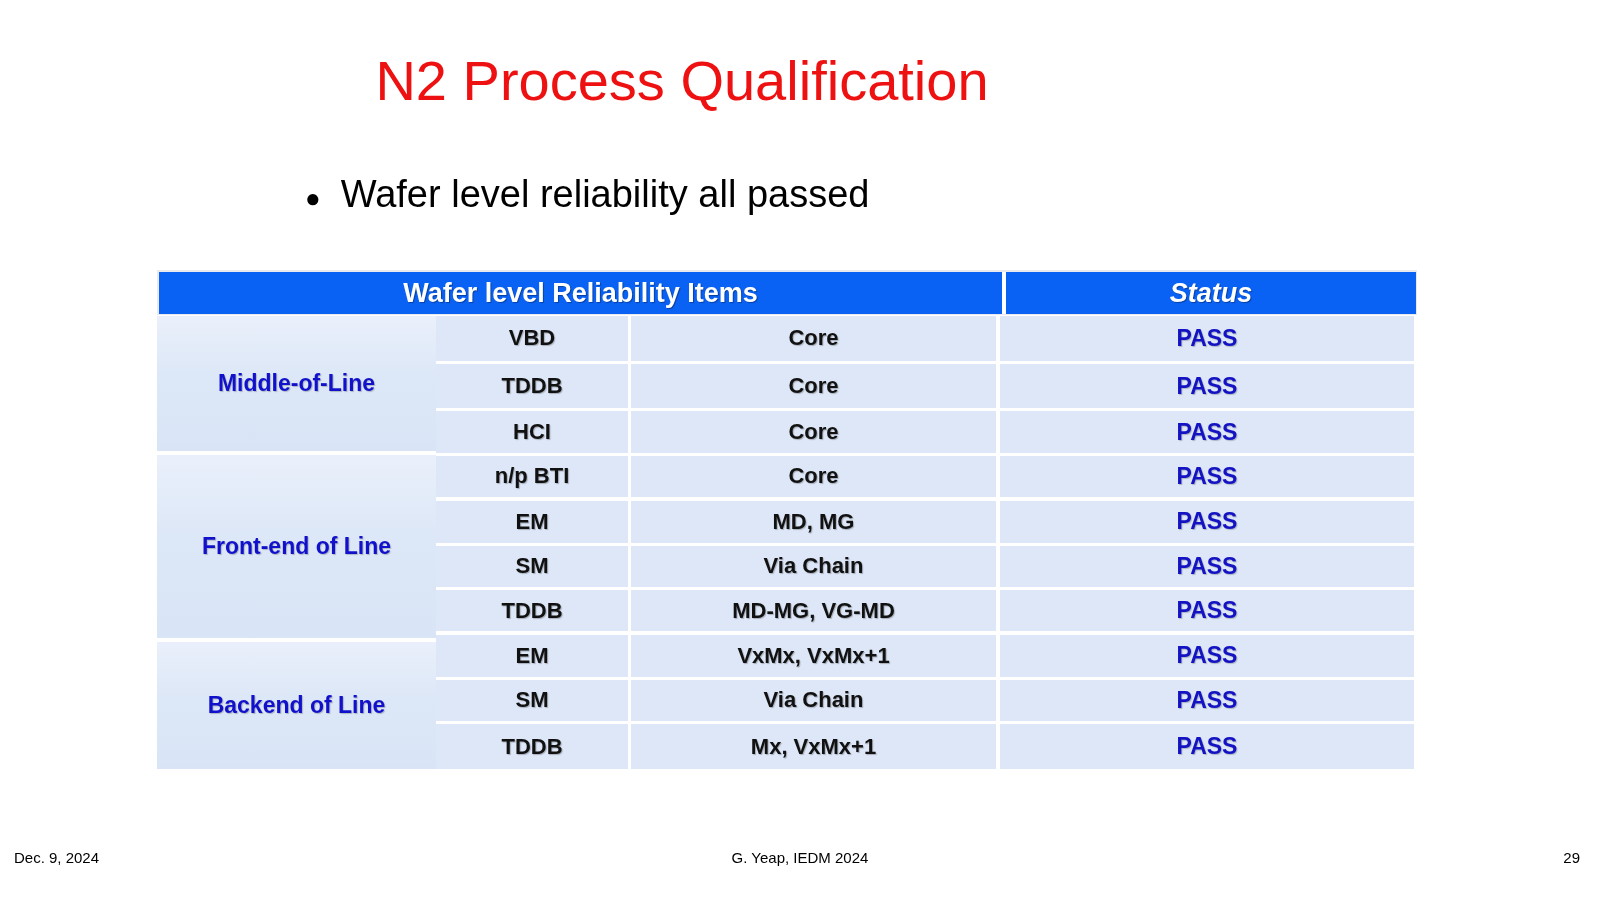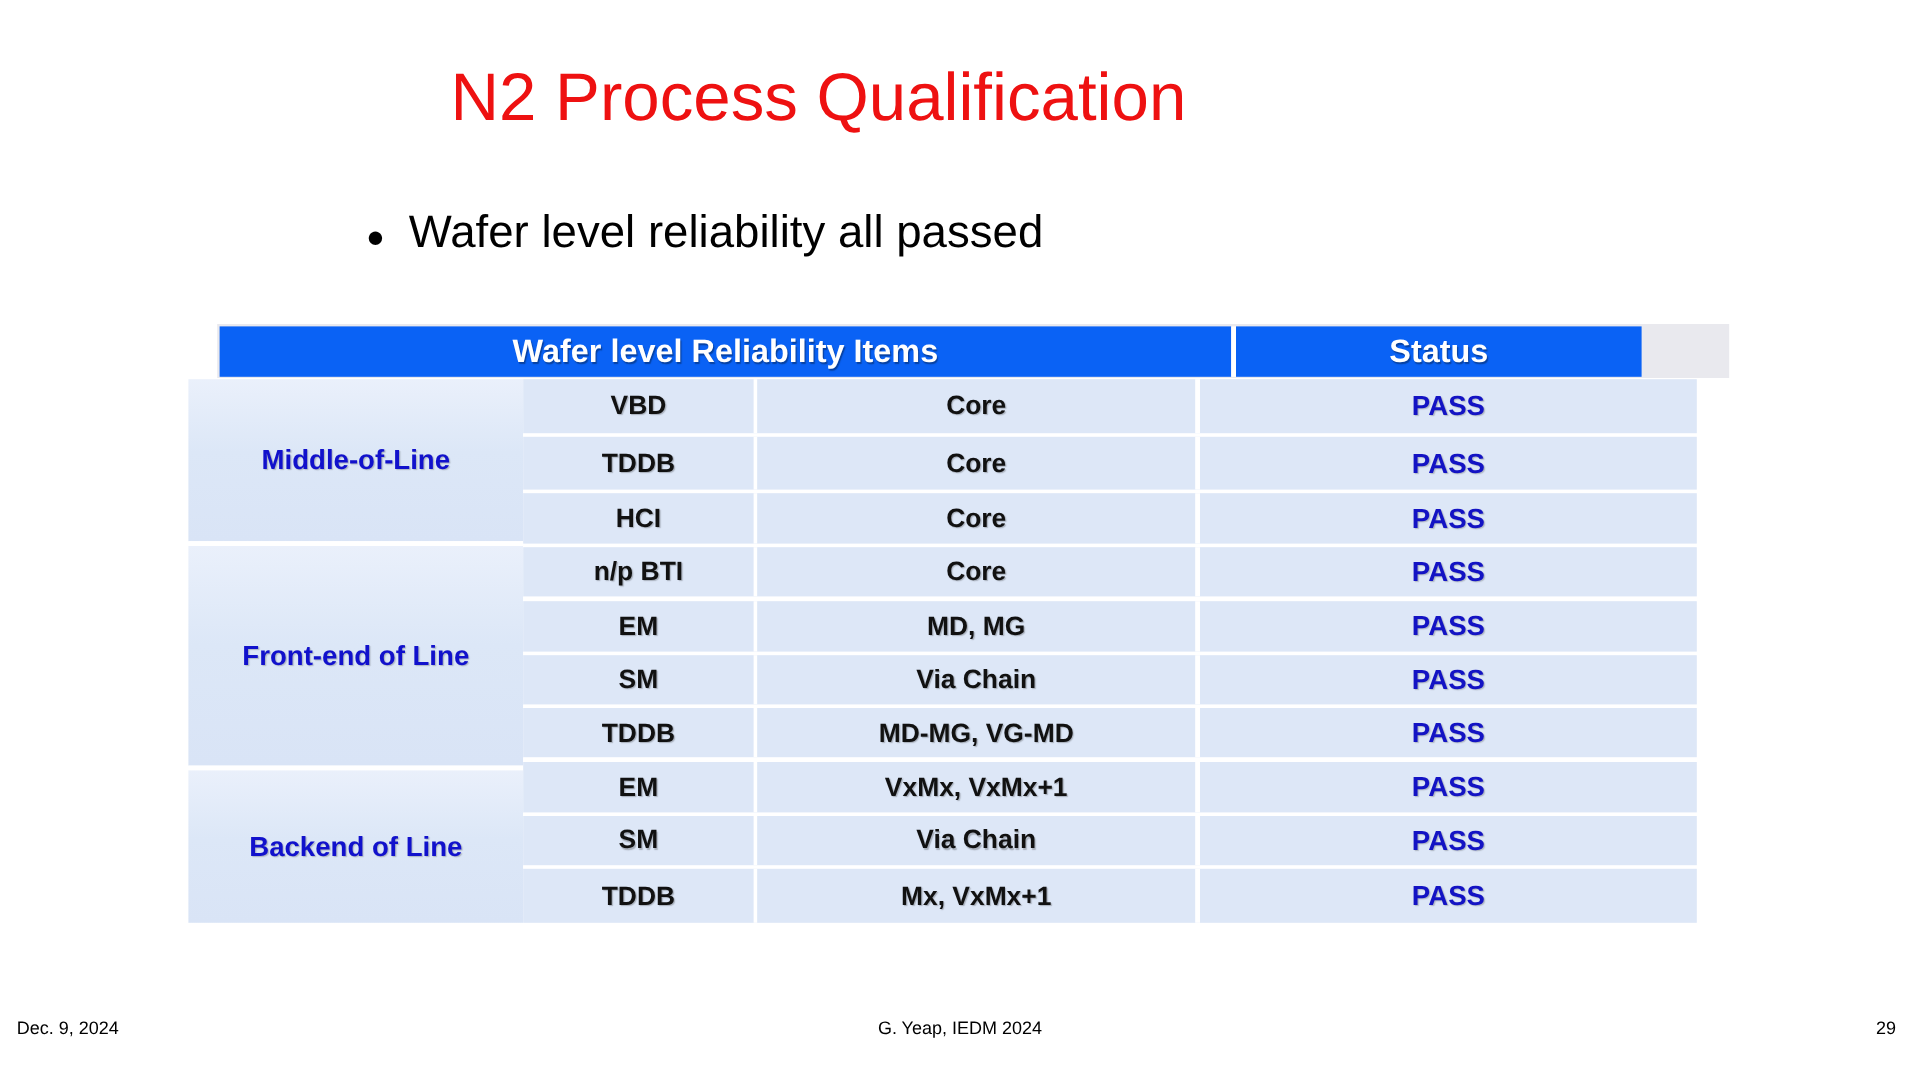--- a/index.html
+++ b/index.html
@@ -62,37 +62,36 @@
   .hdr-wrap {
     position: absolute;
     left: 157px;
     top: 270px;
     width: 1260px;
     height: 45px;
     display: flex;
     background: #e9e9ee;
     box-sizing: border-box;
     padding: 2px 1px 1px 2px;
-    margin-left: 24px;
   }
   .hdr-cell {
     background: #0a62f5;
     color: #ffffff;
     font-size: 27px;
     font-weight: bold;
     display: flex;
     align-items: center;
     justify-content: center;
     text-shadow: 1px 1px 1px rgba(0,0,0,0.35);
     box-sizing: border-box;
     height: 42px;
   }
   .hdr-items { width: 843px; }
   .hdr-gap   { width: 4px; background: #ffffff; }
-  .hdr-status{ width: 338px; }
+  .hdr-status{ width: 410px; font-style: italic; }
 
   .body-wrap {
     position: absolute;
     left: 157px;
     top: 316px;
     width: 1260px;
     height: 453px;
     background: #ffffff;
     display: flex;
   }

